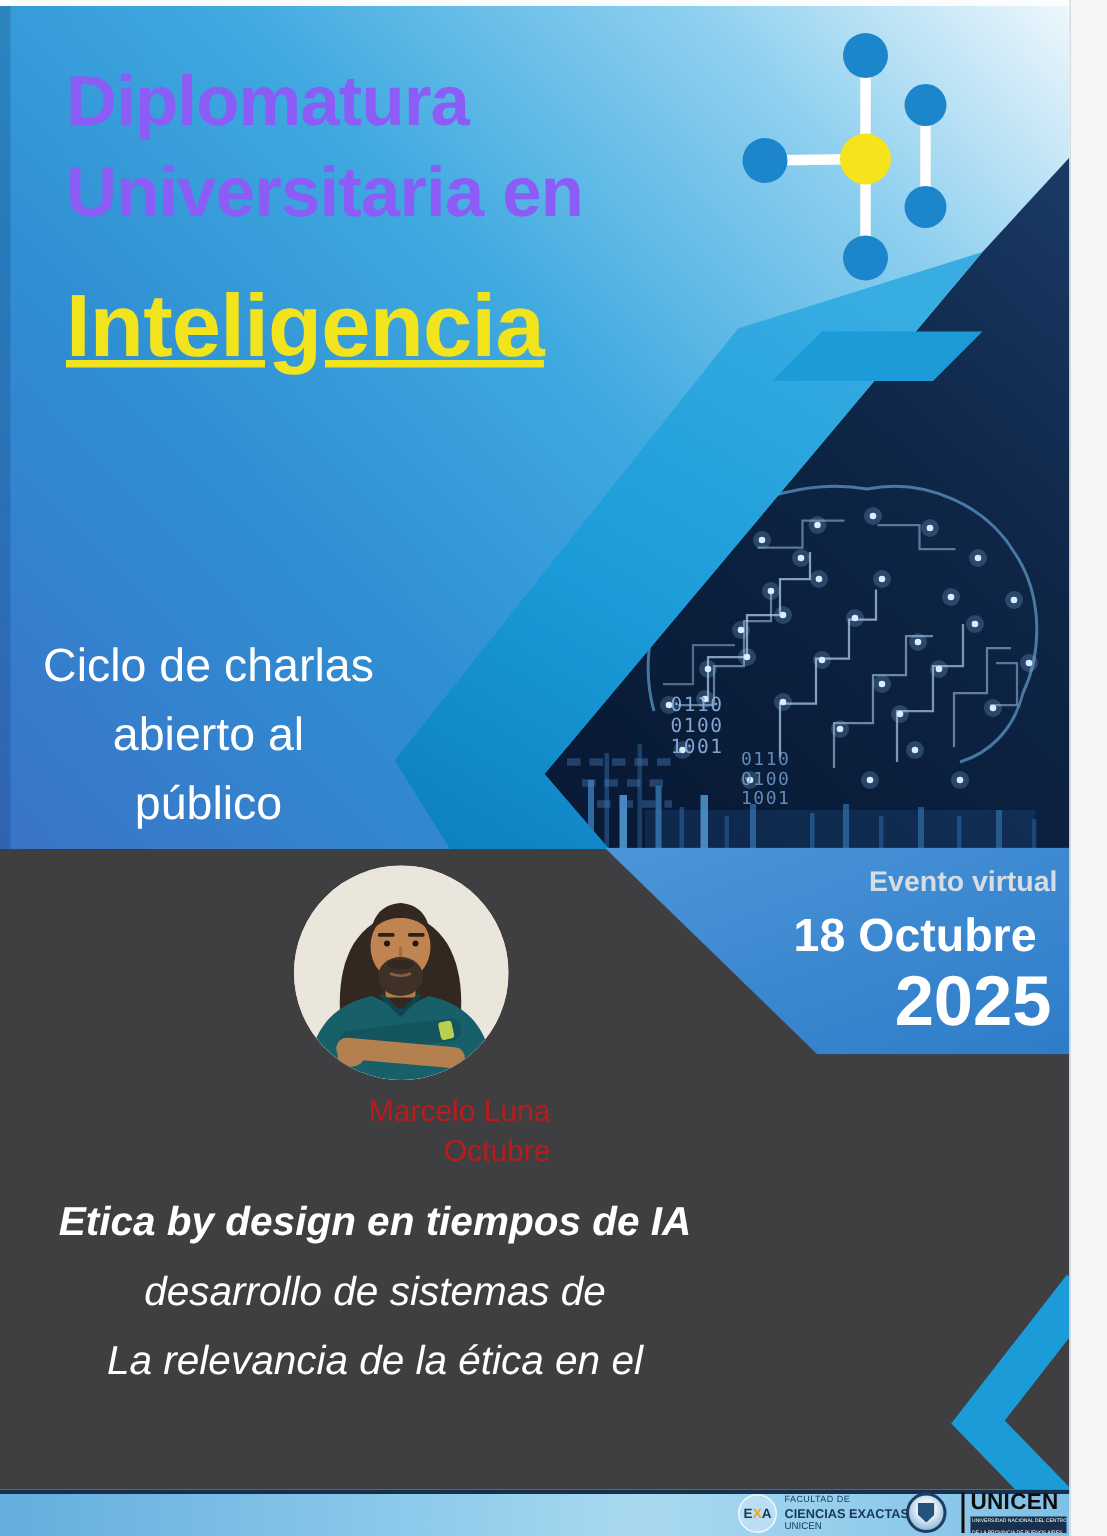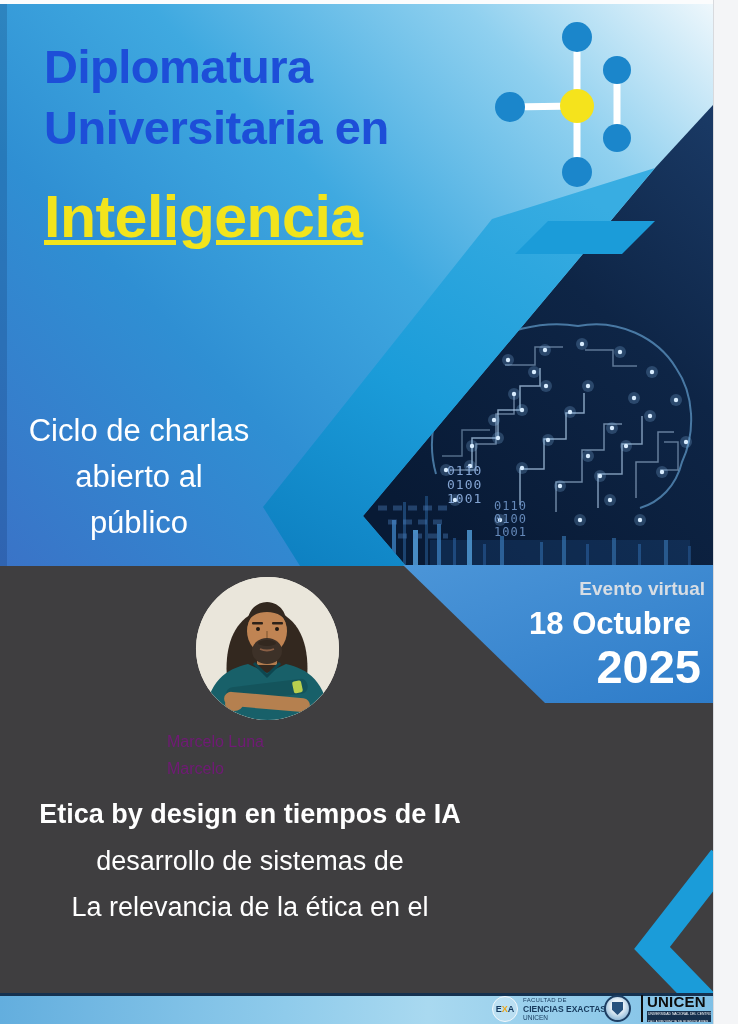--- a/index.html
+++ b/index.html
@@ -27,38 +27,38 @@
   .event-panel {
     position:absolute; left:0; top:565px; width:713px; height:138px; text-align:right; color:#fff;
     background:linear-gradient(160deg,#5ba4de 0%,#4a94d7 40%,#2e7cc9 100%);
     clip-path:polygon(403px 0, 713px 0, 713px 138px, 545px 138px);
   }
   .event-badge { margin:13px 8px 0 0; font-size:19px; font-weight:700; color:#d7dde4; }
   .event-date  { margin:7px 22px 0 0; font-size:31px; font-weight:700; line-height:34px; }
   .event-year  { margin:2px 12px 0 0; font-size:47px; font-weight:700; line-height:48px; }
 
   .program { position:absolute; left:44px; top:36px; }
-  .program-white { font-size:47px; line-height:61px; font-weight:700; color:#1d4ed8; letter-spacing:-0.5px; }
+  .program-white { font-size:47px; line-height:61px; font-weight:700; color:#8b5cf6; letter-spacing:-0.5px; }
   .program-accent { font-size:59px; line-height:90px; font-weight:700; color:#f2e41c; letter-spacing:-0.5px; }
   .program-accent.first { margin-top:14px;text-decoration:underline; }
 
-  .subtitle { position:absolute; left:9px; top:408px; width:260px; text-align:center;
+  .subtitle { position:absolute; left:9px; top:421px; width:260px; text-align:center;
               color:#ffffff; font-size:31px; line-height:46px; font-weight:400; }
 
   .binary { position:absolute; font-family:"DejaVu Sans Mono", monospace; letter-spacing:1px; }
   .binary-1 { left:447px; top:464px; font-size:13px; line-height:14px; color:rgba(142,176,224,.92); }
   .binary-2 { left:494px; top:500px; font-size:12px; line-height:13px; color:rgba(118,156,208,.85); }
 
   .avatar { position:absolute; left:196px; top:577px; width:143px; height:143px;
             border-radius:50%; overflow:hidden; background:#eae6db; }
-  .speaker { position:absolute; left:167px; top:728px; width:200px; text-align:left;
-             color:#701a75; font-size:16px; line-height:27px; }
+  .speaker { position:absolute; left:167px; top:728px; width:200px; text-align:right;
+             color:#b91c1c; font-size:20px; line-height:27px; }
 
   .talk { position:absolute; left:28px; top:791px; width:444px; text-align:center;
-          color:#ffffff; }
+          color:#ffffff; font-style:italic; }
   .talk-title { font-size:27px; line-height:47px; font-weight:700; }
   .talk-line  { font-size:27px; line-height:46px; font-weight:400; }
 
   .exa { position:absolute; left:492px; top:996px; display:flex; align-items:center; gap:5px; }
   .exa-circle { width:26px; height:26px; border-radius:50%; box-sizing:border-box;
     border:1px solid #f2f7fb; background:rgba(255,255,255,.30);
     display:flex; align-items:center; justify-content:center;
     font-size:9px; font-weight:700; color:#14395f; }
   .exa-x { color:#eaa61c; }
   .exa-text { color:#16395c; line-height:1; text-align:left; }
@@ -299,21 +299,21 @@
       <path d="M58,86 L71,99 L84,86" stroke="#0d4650" stroke-width="3" fill="none"></path>
       <rect x="30" y="106" width="82" height="15" rx="7" fill="#14545c" transform="rotate(-7 71 114)"></rect>
       <rect x="28" y="118" width="86" height="14" rx="7" fill="#b5804f" transform="rotate(5 71 125)"></rect>
       <rect x="97" y="104" width="9" height="12" rx="2" fill="#b9cf4e" transform="rotate(-12 101 110)"></rect>
       <ellipse cx="38" cy="127" rx="9" ry="7" fill="#b5804f"></ellipse>
     </svg>
   </div>
 
   <div class="speaker">
     <div>Marcelo Luna</div>
-    <div>Marcelo</div>
+    <div>Octubre</div>
   </div>
 
   <div class="talk">
     <div class="talk-title">Etica by design en tiempos de IA</div>
     <div class="talk-line">desarrollo de sistemas de</div>
     <div class="talk-line">La relevancia de la ética en el</div>
   </div>
 
   <div class="exa">
     <div class="exa-circle">

